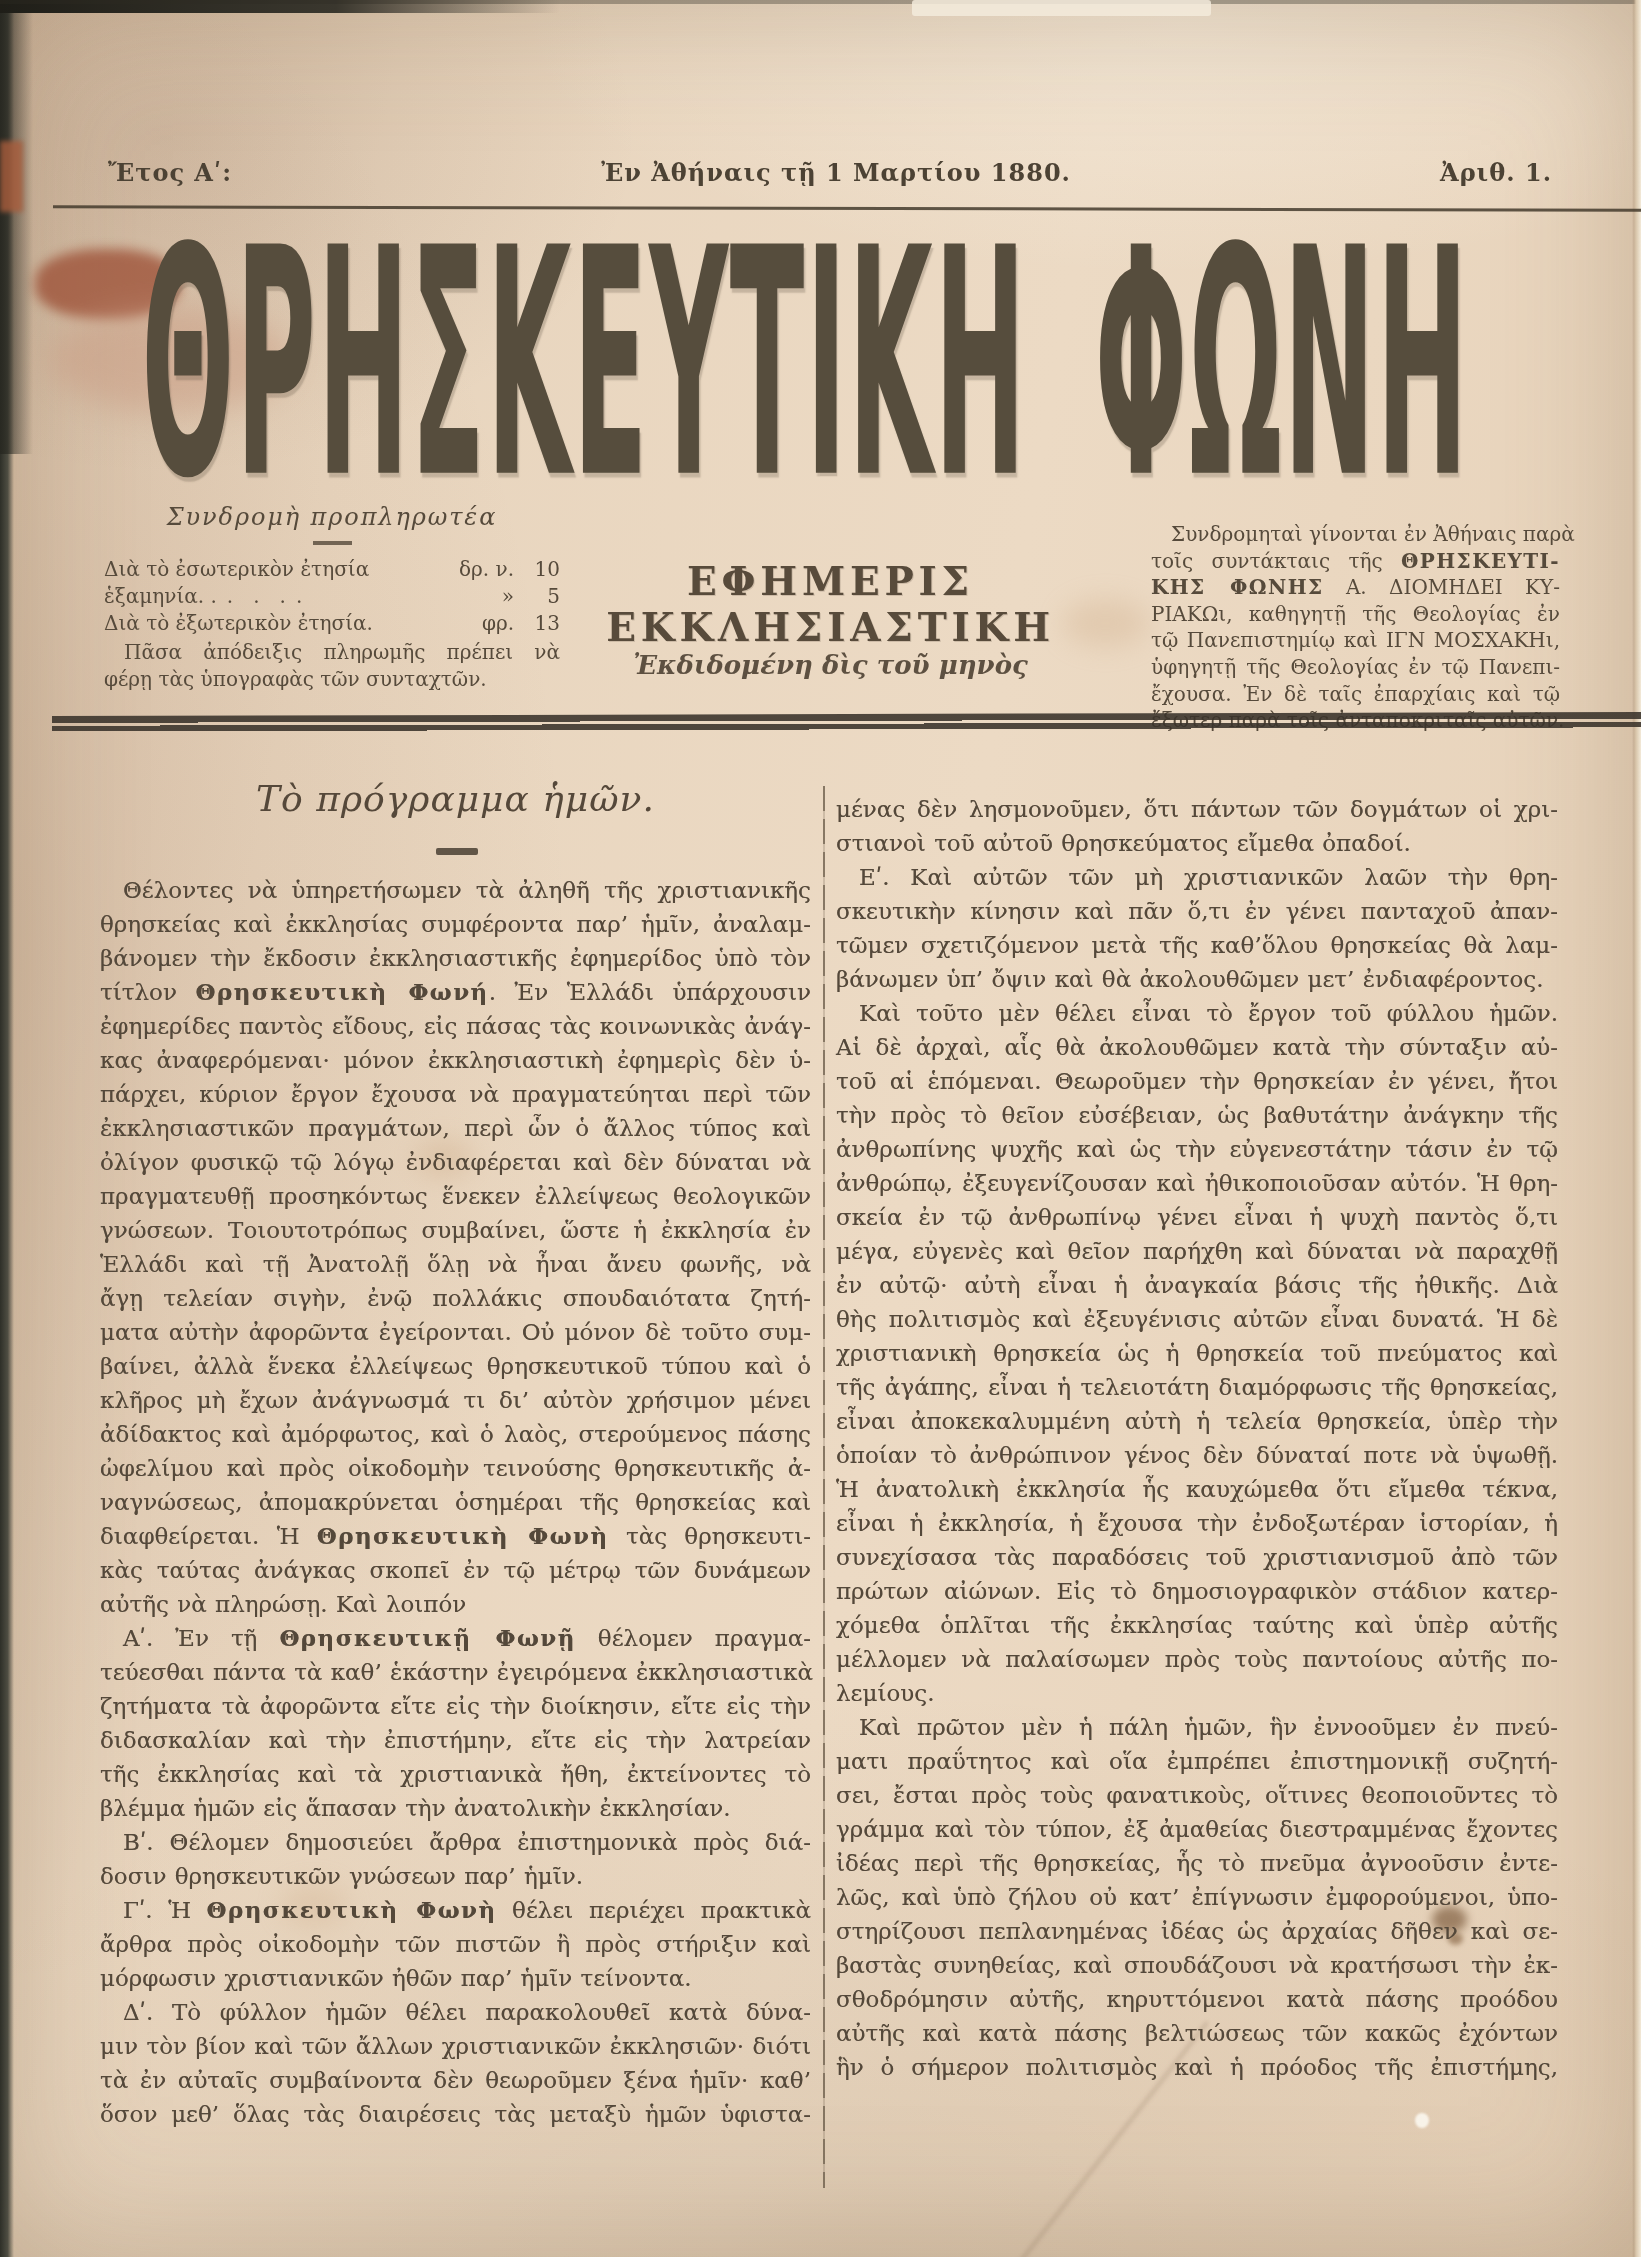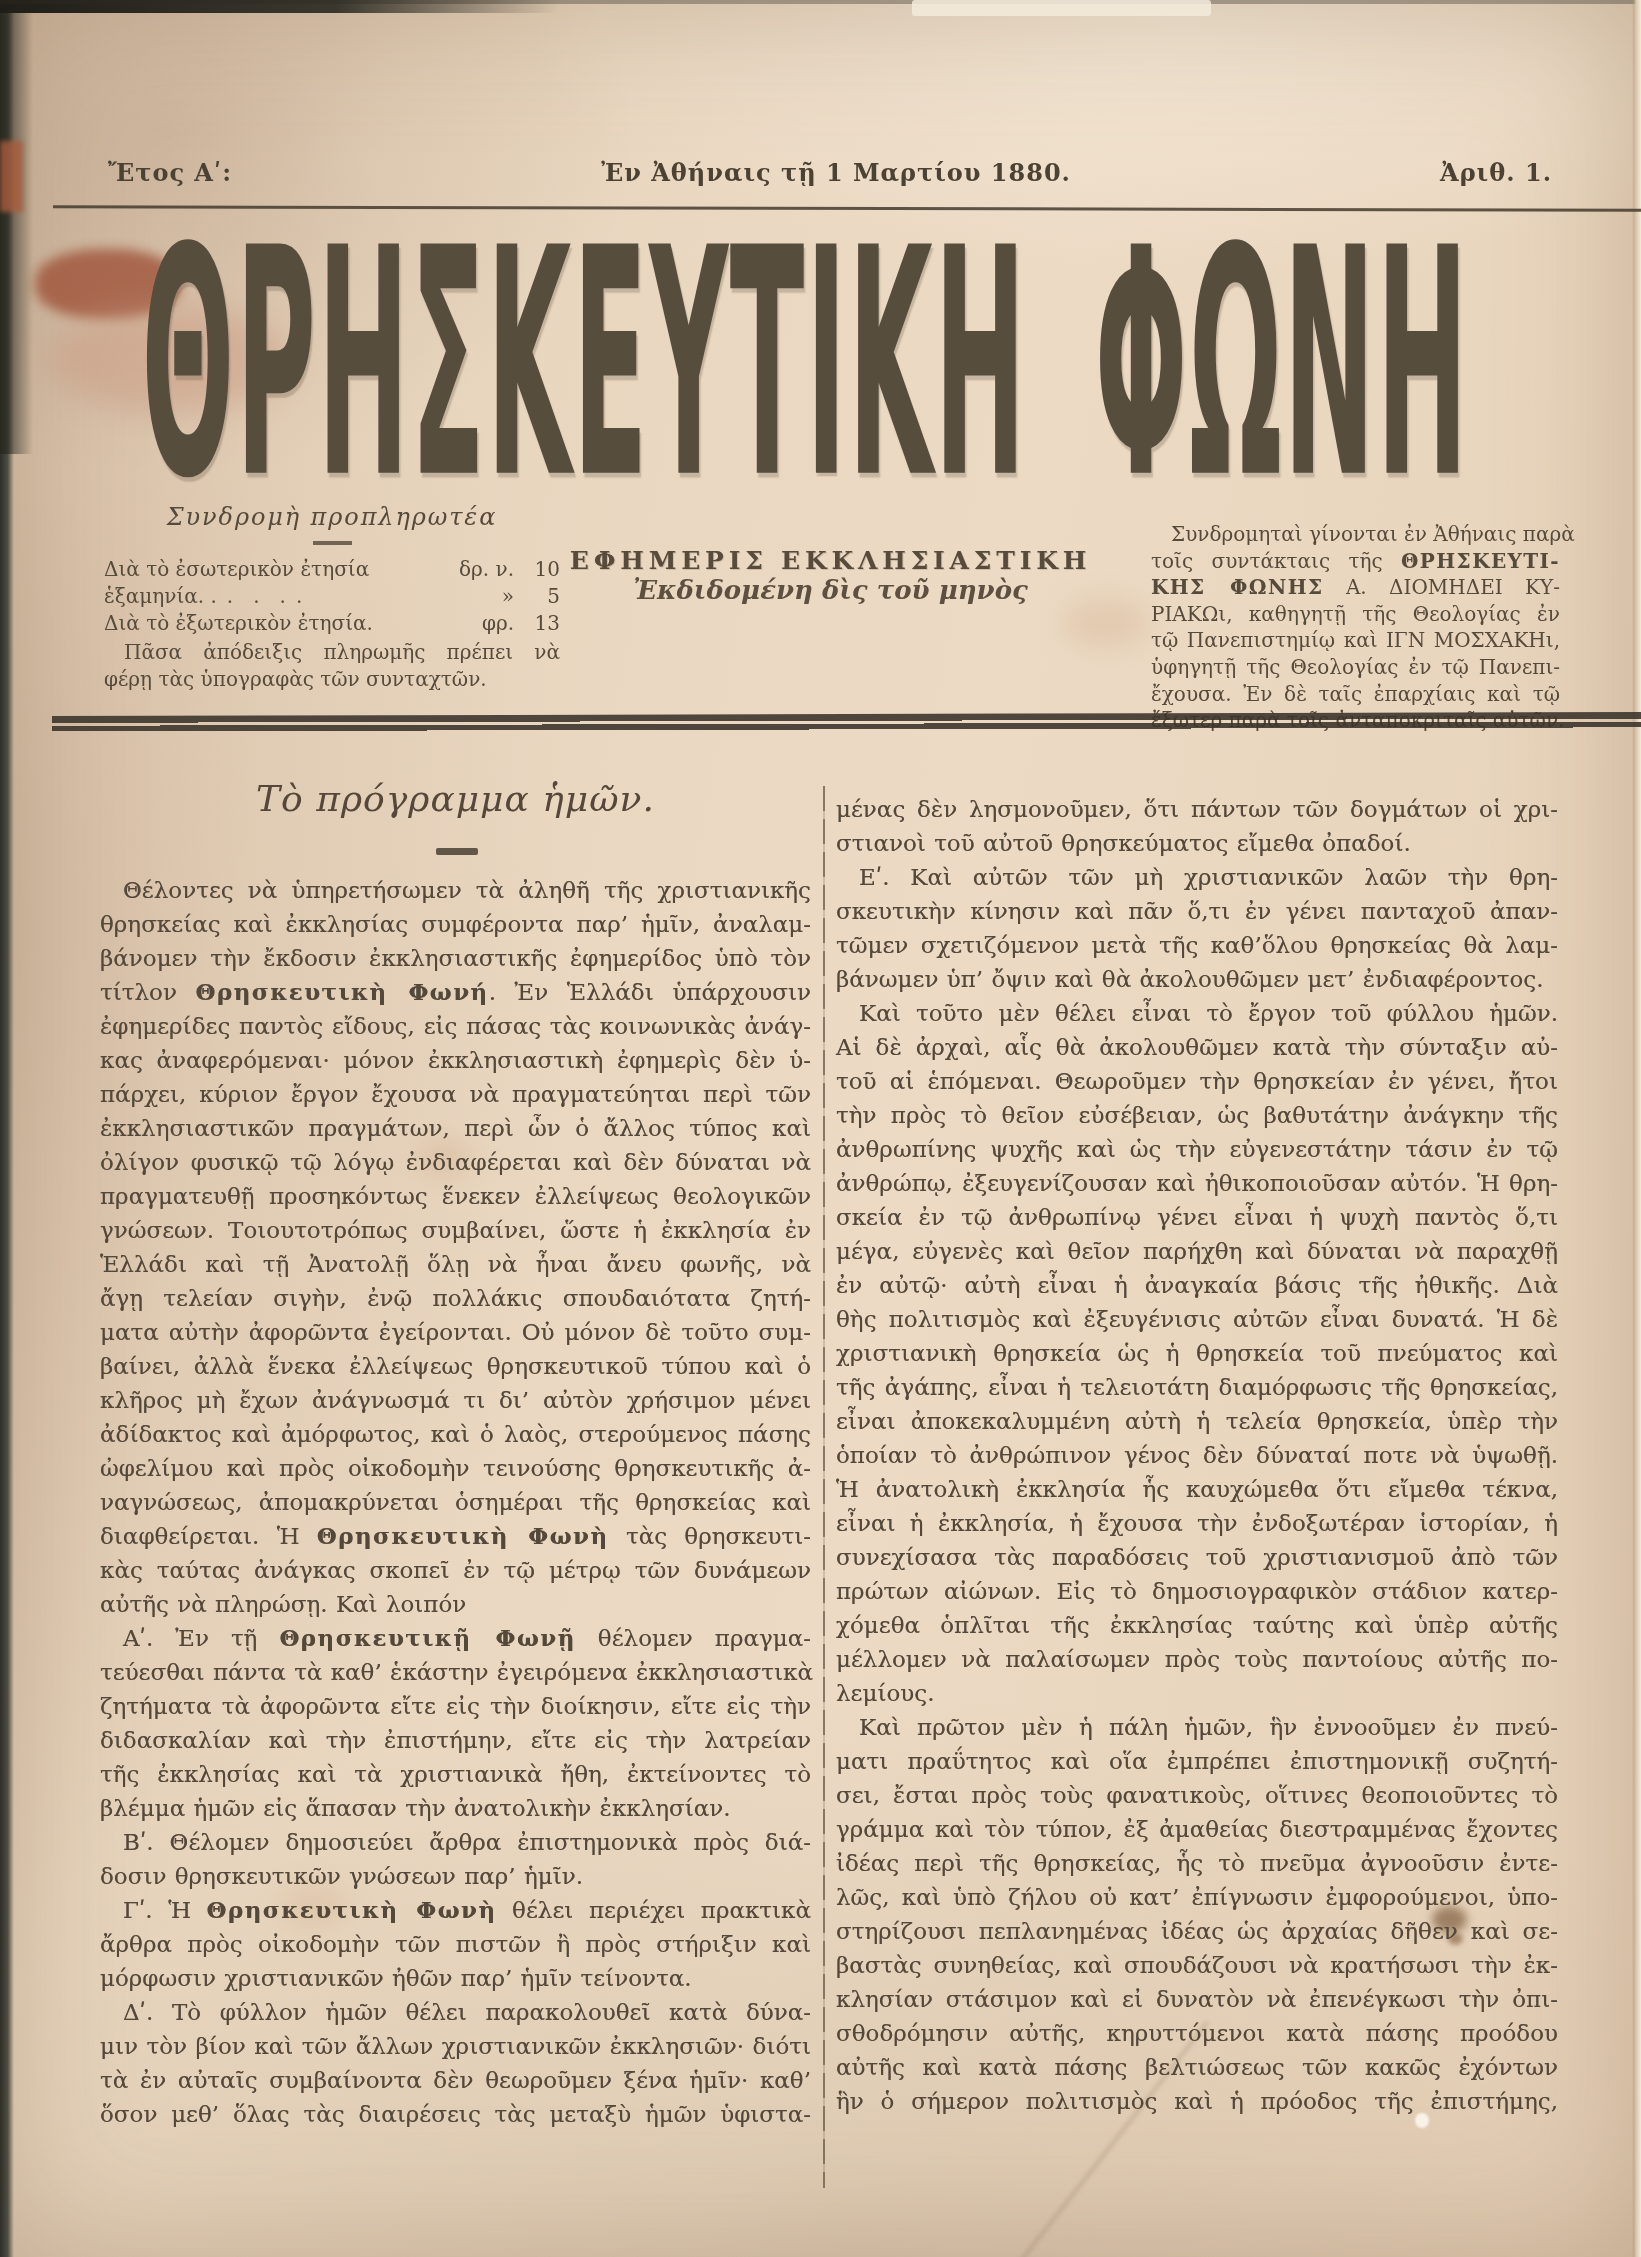--- a/index.html
+++ b/index.html
@@ -47,21 +47,21 @@
   
   .subbox{position:absolute;left:104px;top:504px;width:456px;font-size:20px;line-height:27px;color:#564a3b;}
   .subbox .sb-title{text-align:center;font-style:italic;font-size:24px;letter-spacing:1.9px;}
   .sb-divider{width:39px;height:3.9px;background:#55493a;margin:9.7px auto 11.6px auto;opacity:.8;}
   .trow{display:flex;align-items:baseline;}
   .tlabel{flex:1;white-space:nowrap;}
   .tcur{width:70px;text-align:right;}
   .tamt{width:46px;text-align:right;}
   .sb-note{margin-top:1.9px;}
   .center-head{position:absolute;left:536px;top:546px;width:589px;text-align:center;color:#584b3b;}
-  .center-head .subtitle{font-size:25px;letter-spacing:4.8px;font-weight:bold;text-shadow:1px 1px 0 rgba(88,75,59,.2);}
+  .center-head .subtitle{font-size:39px;letter-spacing:4.8px;font-weight:bold;text-shadow:1px 1px 0 rgba(88,75,59,.2);margin-top:12px;}
   .center-head .freq{font-size:26px;font-style:italic;font-weight:bold;color:#5d5041;}
   .agents{position:absolute;left:1151px;top:521px;width:409px;font-size:20px;line-height:26.6px;color:#564a3b;}
   
   .rule-b{position:absolute;left:52px;top:714px;width:1591px;height:19.3px;transform:rotate(-.15deg);
     background:linear-gradient(#39322a 0 6.8px,transparent 6.8px 9.7px,#39322a 9.7px 15.4px,transparent 15.4px);opacity:.88;}
   
   .article-title{position:absolute;left:100px;top:778px;width:711px;text-align:center;
     font-style:italic;font-size:36px;letter-spacing:1px;color:#55483a;}
   .title-divider{position:absolute;left:436px;top:848px;width:42px;height:6.8px;background:#494033;border-radius:1.9px;opacity:.85;}
   .coldiv{position:absolute;left:823px;top:786px;width:1.9px;height:1402px;
@@ -222,20 +222,19 @@
       <div class="tl">μέλλομεν νὰ παλαίσωμεν πρὸς τοὺς παντοίους αὐτῆς πο-</div>
       <div class="tl fin">λεμίους.</div>
       <div class="tl"> Καὶ πρῶτον μὲν ἡ πάλη ἡμῶν, ἣν ἐννοοῦμεν ἐν πνεύ-</div>
       <div class="tl">ματι πραΰτητος καὶ οἵα ἐμπρέπει ἐπιστημονικῇ συζητή-</div>
       <div class="tl">σει, ἔσται πρὸς τοὺς φανατικοὺς, οἵτινες θεοποιοῦντες τὸ</div>
       <div class="tl">γράμμα καὶ τὸν τύπον, ἐξ ἀμαθείας διεστραμμένας ἔχοντες</div>
       <div class="tl">ἰδέας περὶ τῆς θρησκείας, ἧς τὸ πνεῦμα ἀγνοοῦσιν ἐντε-</div>
       <div class="tl">λῶς, καὶ ὑπὸ ζήλου οὐ κατ’ ἐπίγνωσιν ἐμφορούμενοι, ὑπο-</div>
       <div class="tl">στηρίζουσι πεπλανημένας ἰδέας ὡς ἀρχαίας δῆθεν καὶ σε-</div>
       <div class="tl">βαστὰς συνηθείας, καὶ σπουδάζουσι νὰ κρατήσωσι τὴν ἐκ-</div>
-      <div class="tl">κλησίαν στάσιμον καὶ εἰ δυνατὸν νὰ ἐπενέγκωσι τὴν ὀπι-</div>
       <div class="tl">σθοδρόμησιν αὐτῆς, κηρυττόμενοι κατὰ πάσης προόδου</div>
       <div class="tl">αὐτῆς καὶ κατὰ πάσης βελτιώσεως τῶν κακῶς ἐχόντων</div>
       <div class="tl">ἣν ὁ σήμερον πολιτισμὸς καὶ ἡ πρόοδος τῆς ἐπιστήμης,</div>
     </div>
 
 </div>
 
 
 </body></html>

